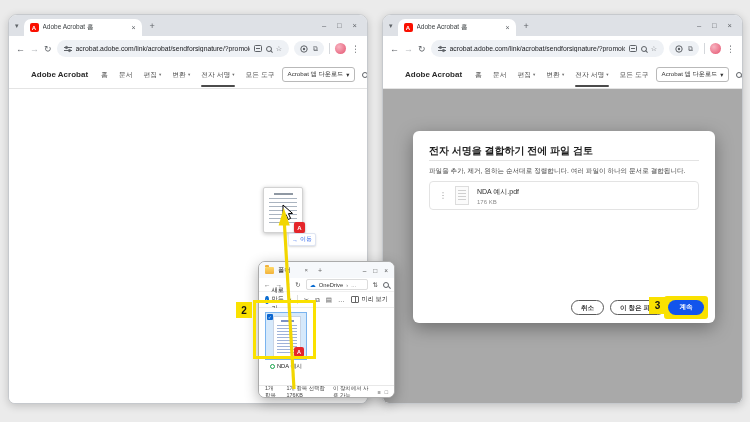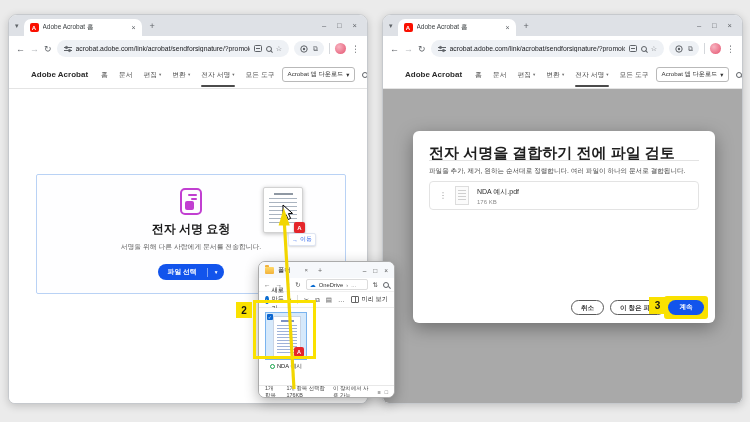--- a/index.html
+++ b/index.html
@@ -112,21 +112,21 @@
     display:flex; gap:2px; align-items:center; box-shadow:0 1px 2px rgba(0,0,0,.15);
   }
   .cursor { position:absolute; left:273px; top:115px; width:13px; height:17px; z-index:6; }
 
   
   .overlay { position:absolute; inset:0; background:#a9a9a9; }
   .modal {
     position:absolute; left:30px; top:42px; width:302px; height:192px;
     background:#fff; border-radius:6px; box-shadow:0 5px 18px rgba(0,0,0,.35);
   }
-  .m-title { position:absolute; left:16px; top:13px; font-size:15px; font-weight:bold; color:#1f1f1f;text-align:center; }
+  .m-title { position:absolute; left:16px; top:13px; font-size:10px; font-weight:bold; color:#1f1f1f;text-align:center; }
   .m-div { position:absolute; left:16px; right:16px; top:29px; height:1px; background:#e3e3e3; }
   .m-sub { position:absolute; left:16px; top:36px; right:16px; font-size:6.6px; color:#3f3f3f; }
   .filerow {
     position:absolute; left:16px; right:16px; top:50px; height:29px;
     border:1px solid #e3e3e3; border-radius:4px; display:flex; align-items:center; gap:8px; padding:0 9px;
   }
   .draghandle { font-size:8px; color:#8a8a8a; }
   .filethumb { width:14px; height:19px; background:#fbfbfb; border:1px solid #ddd; position:relative; flex:none; }
   .filethumb::after { content:""; position:absolute; left:2px; right:2px; top:3px; bottom:3px;
     background:repeating-linear-gradient(180deg,#cfcfcf 0 1px, transparent 1px 3px); }
@@ -299,34 +299,20 @@
     <div class="aright">
       <span class="dlselect">
           <span>Acrobat 앱 다운로드</span>
           <span class="chev">▾</span>
         </span>
       <span class="mag"></span>
 
     </div>
   </div>
   <div class="content">
-    <div class="dropzone">
-      <div class="dzicon">
-          <i class="l1"></i>
-          <i class="l2"></i>
-          <i class="sq"></i>
-        </div>
-      <div class="dztitle">전자 서명 요청</div>
-      <div class="dzsub">서명을 위해 다른 사람에게 문서를 전송합니다.</div>
-      <div class="dzbtn">
-        <span class="dzbtn-main">파일 선택</span>
-        <span class="dzbtn-sep"></span>
-        <span class="dzbtn-arrow">▾</span>
-      </div>
-    </div>
     <div class="dragcard">
       <i class="dc-head"></i>
       <i class="dc-lines"></i>
       <span class="pdfbadge">A</span>
     </div>
     <div class="movelabel">
       <span>→</span>
       <span>이동</span>
     </div>
     <svg class="cursor" viewBox="0 0 13 17">

